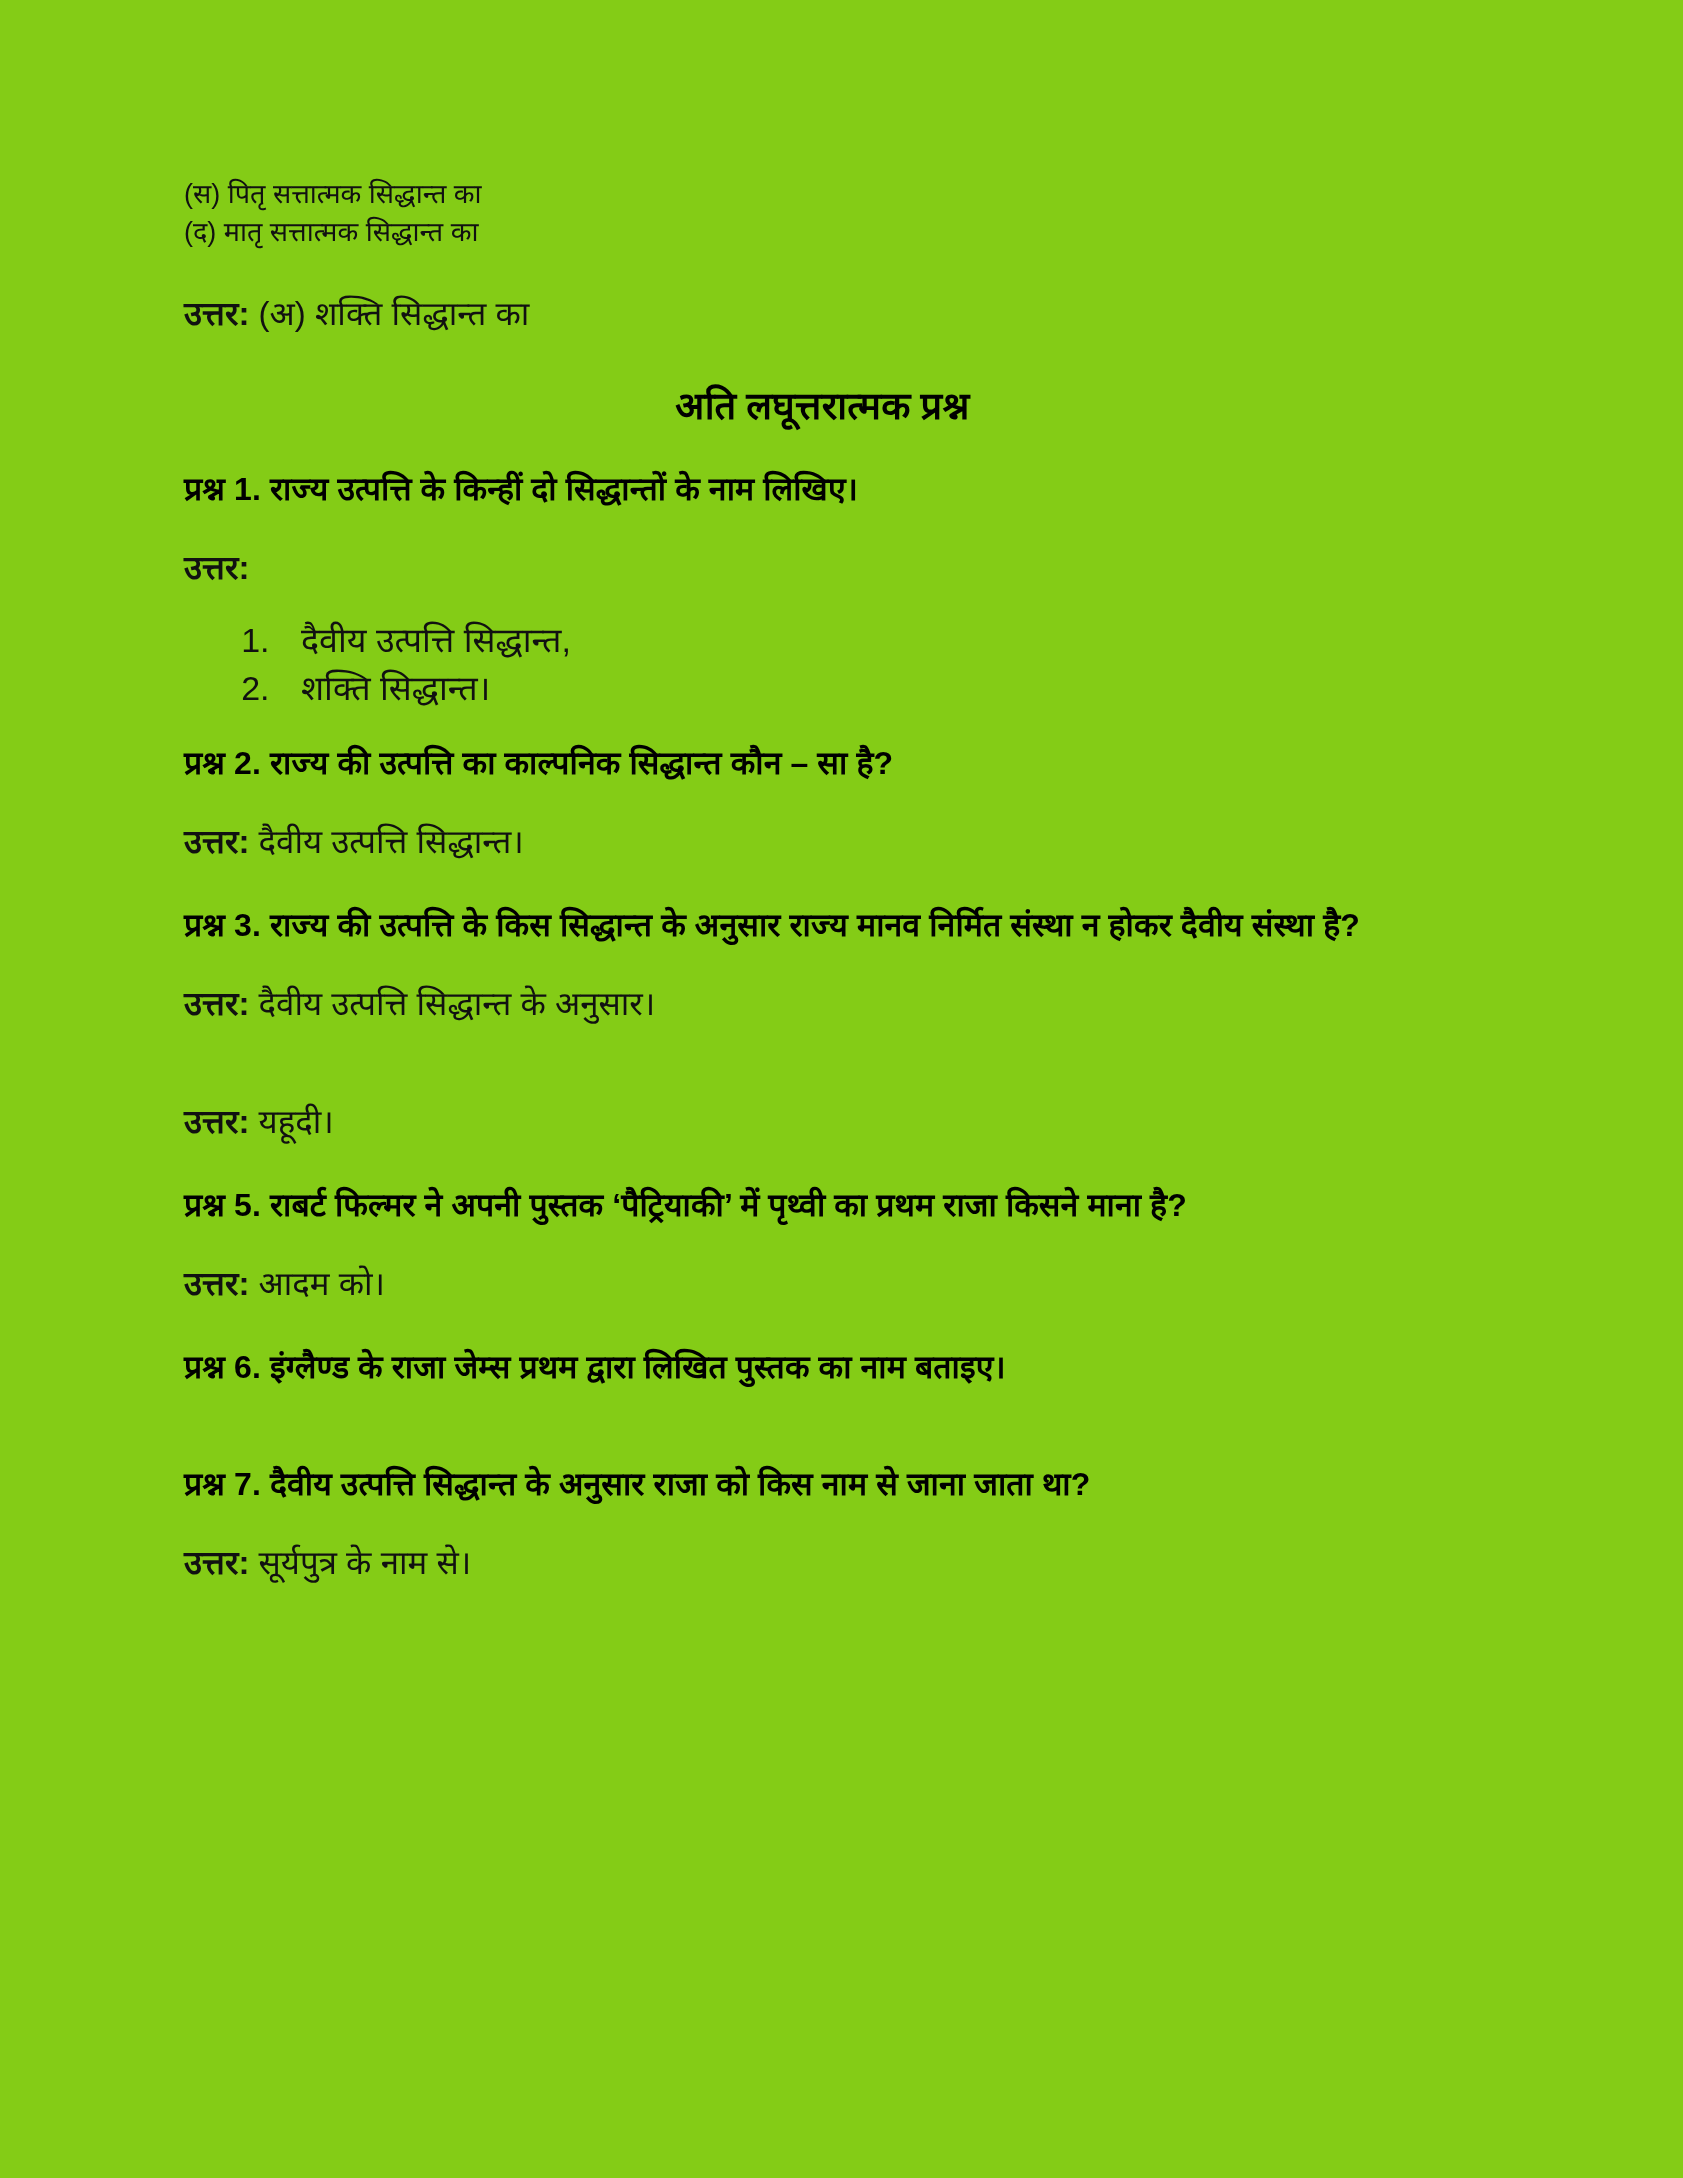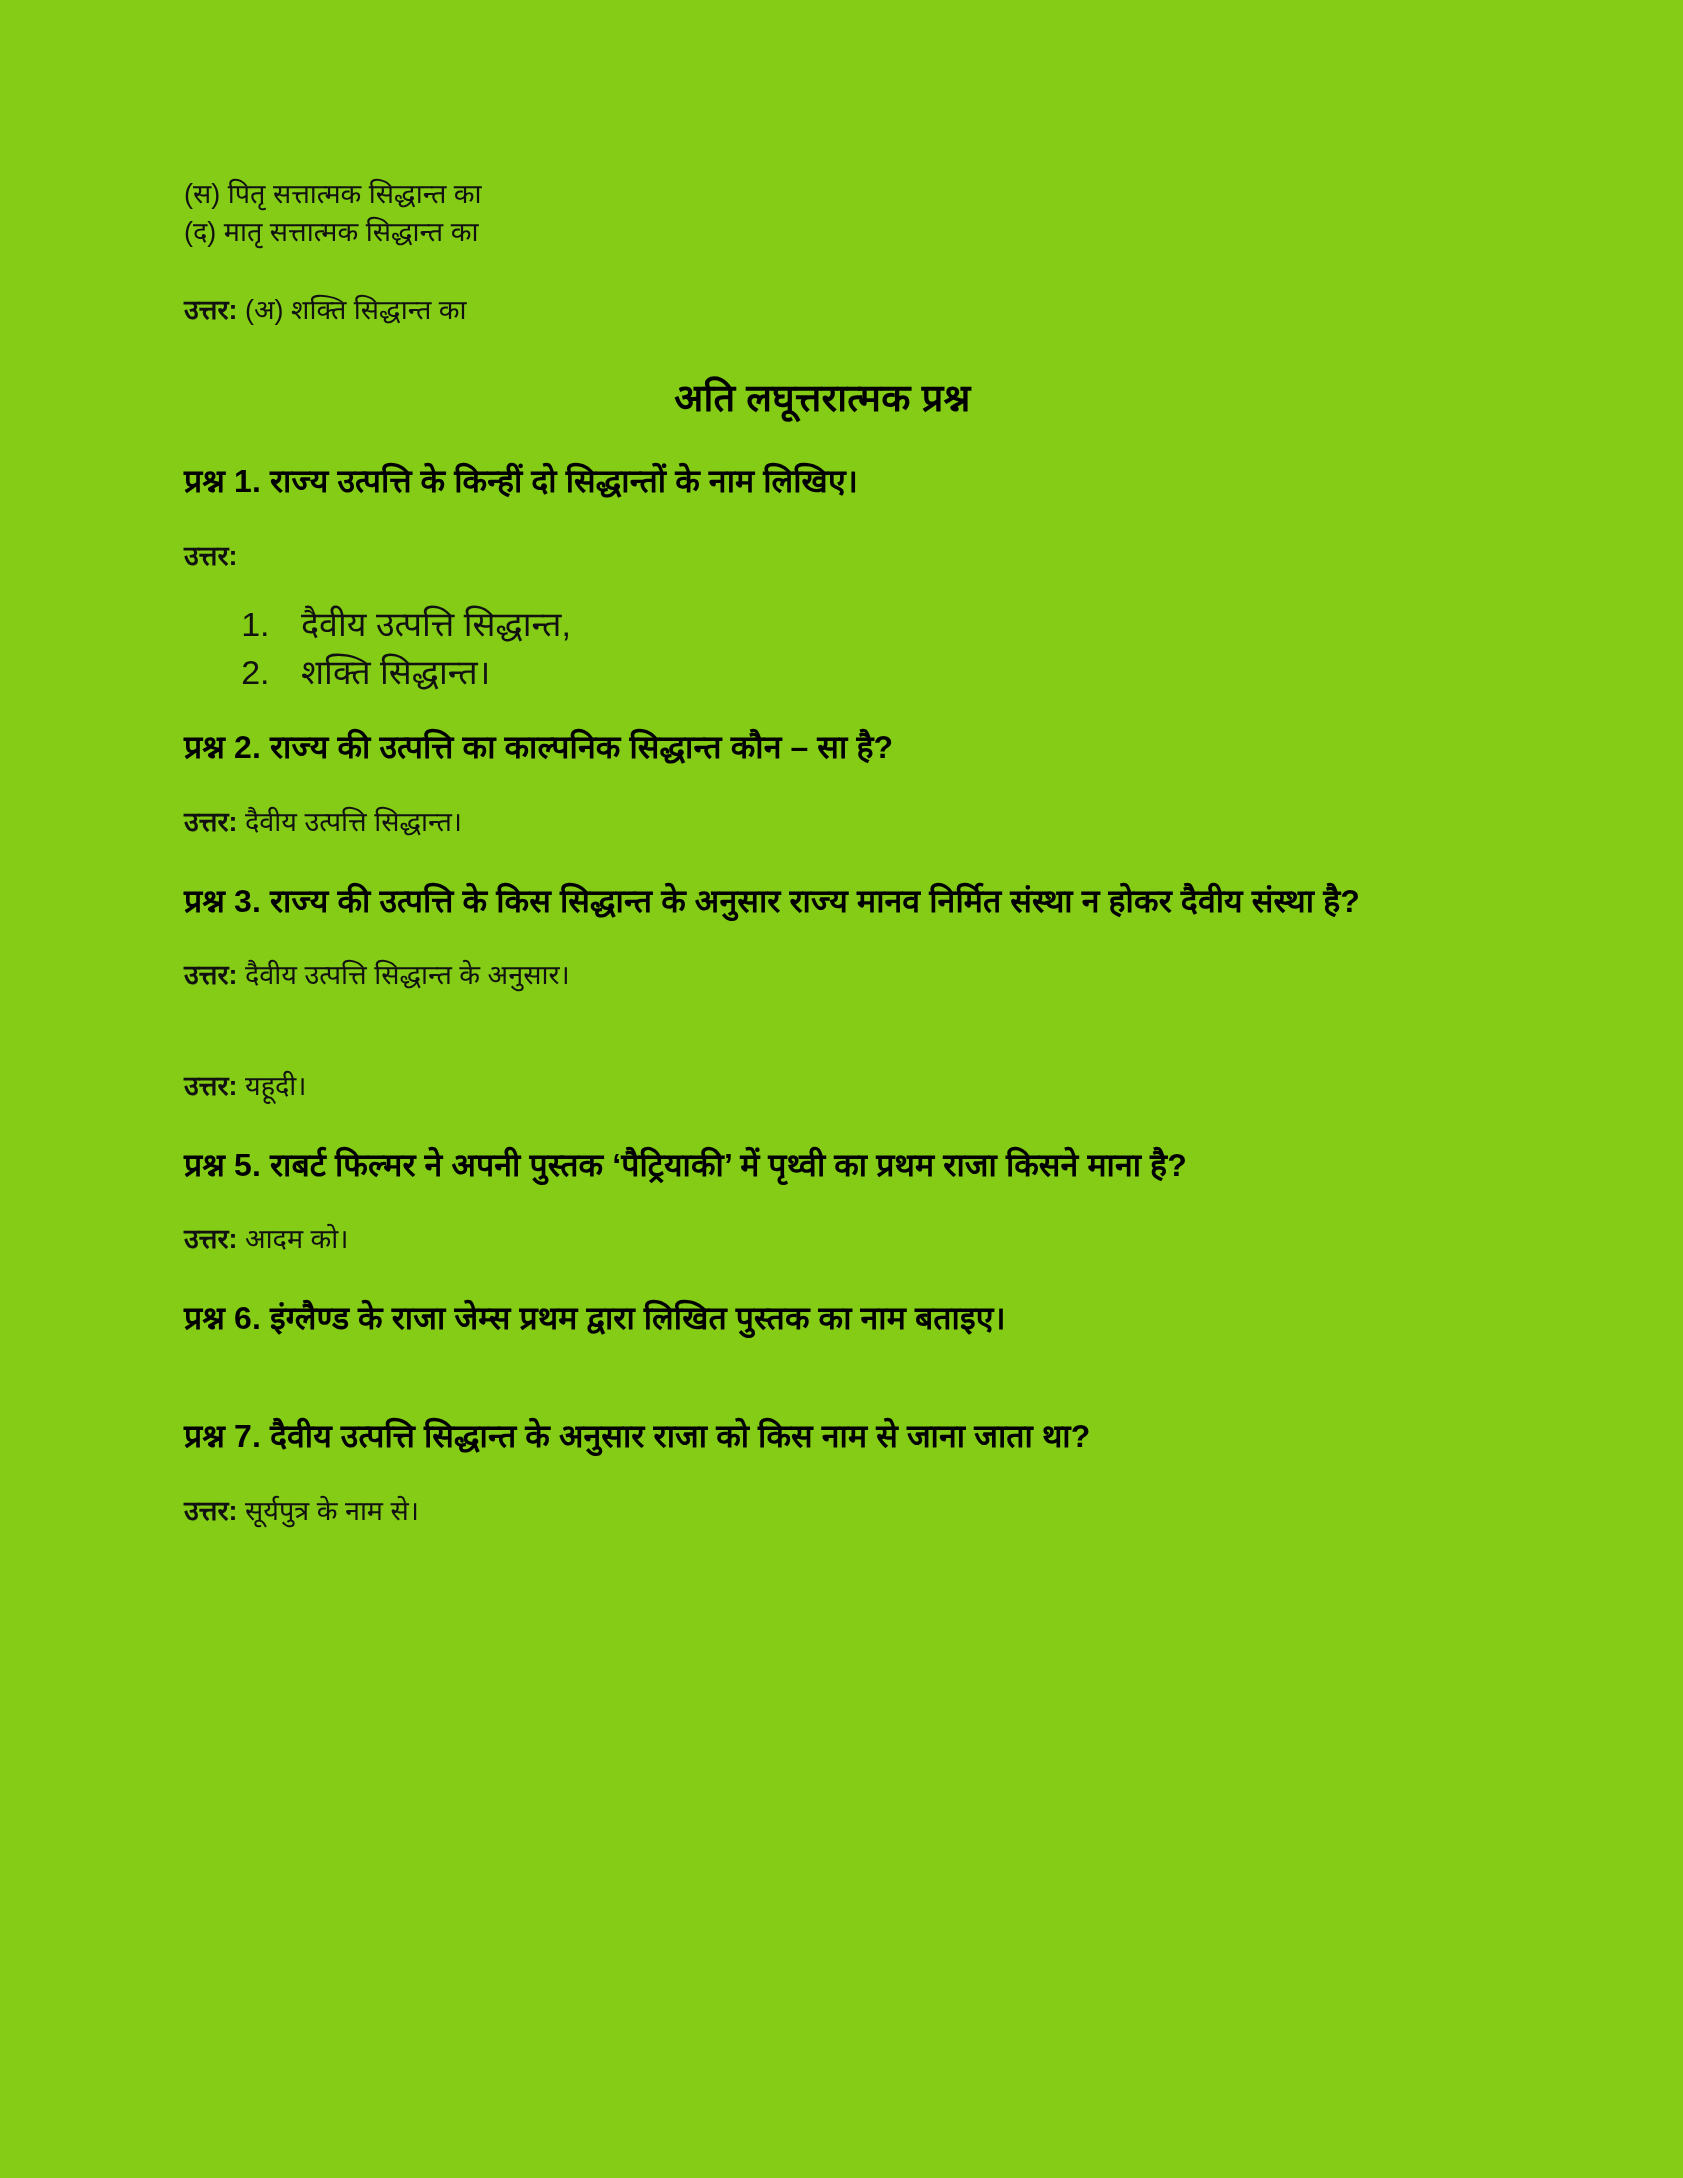--- a/index.html
+++ b/index.html
@@ -41,36 +41,36 @@
     margin: 0;
   }
   .option-line + .option-line {
     margin-top: 2px;
   }
 
   
   .answer {
     margin: 0;
     font-family: "Liberation Sans", "DejaVu Sans", sans-serif;
-    font-size: 27px;
+    font-size: 33px;
     line-height: 1.34;
     color: #111111;
   }
   .answer .lbl {
     font-weight: bold;
   }
   .answer .txt {
     font-weight: normal;
   }
 
   
   .section-heading {
     margin: 0;
     text-align: center;
-    font-family: Liberation Sans, sans-serif;
+    font-family: Liberation Serif, serif;
     font-weight: bold;
     font-size: 38px;
     line-height: 1.25;
     color: #000000;
     letter-spacing: 0.3px;
   }
 
   
   .question {
     margin: 0;

